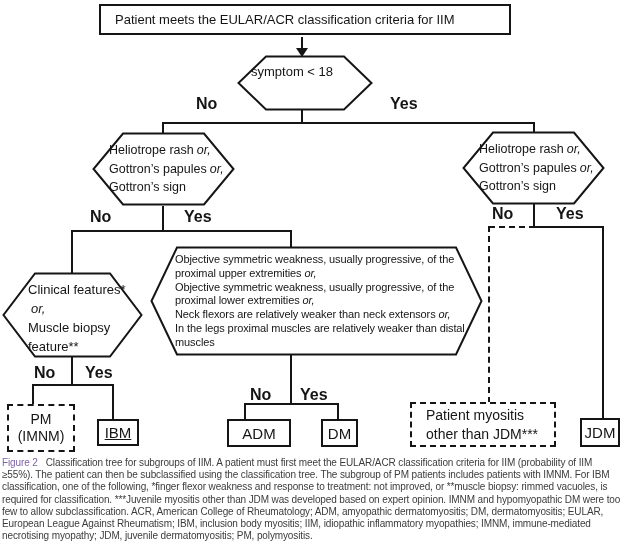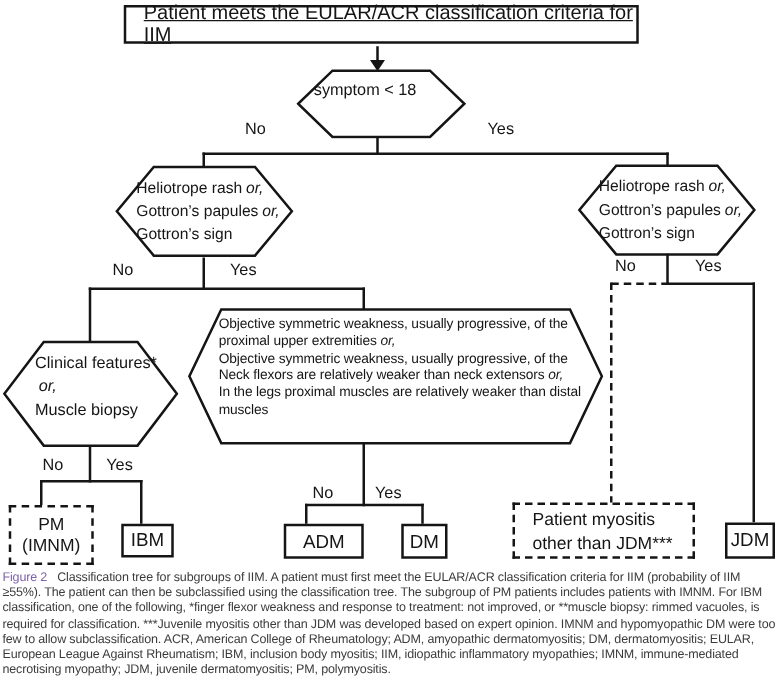--- a/index.html
+++ b/index.html
@@ -17,37 +17,37 @@
     position:absolute;width:0;height:0;
     border-left:6px solid transparent;border-right:6px solid transparent;
     border-top:9px solid #151515;
   }
   
   .rect{
     position:absolute;box-sizing:border-box;background:#fff;
     border:2px solid #151515;display:flex;align-items:center;justify-content:center;
   }
   .rect.dashed{border-style:dashed;}
-  .root-box{justify-content:flex-start;padding-left:14px;font-size:16px;text-decoration:underline;}
+  .root-box{justify-content:flex-start;padding-left:14px;font-size:13px;}
   .leaf{font-size:15px;}
   .leaf-2l{flex-direction:column;line-height:17px;font-size:14px;}
   .juv{align-items:flex-start;flex-direction:column;justify-content:center;
        padding-left:14px;font-size:14px;line-height:19px;}
   
   .hex{position:absolute;}
   .hex svg{position:absolute;left:0;top:0;width:100%;height:100%;}
   .hex .hx-text{position:absolute;z-index:2;}
   .or{font-style:italic;}
   .hx-line .or{margin-left:3px;text-align:right;}
   .age-text{left:14px;top:8px;font-size:13px;line-height:18px;}
   .derm-text{left:17px;top:9px;font-size:12.5px;line-height:18.5px;}
   .clin-text{left:26px;top:8px;font-size:13px;line-height:19px;}
   .weak-text{left:25px;top:7px;font-size:11px;line-height:13.8px;letter-spacing:-0.1px;}
   
-  .blabel{position:absolute;font-size:13px;}
+  .blabel{position:absolute;font-size:16px;font-weight:bold;}
   
   .caption{
     position:absolute;left:2px;top:457px;width:620px;
     font-size:10px;line-height:12.2px;color:#3c3c3c;letter-spacing:-0.12px;
   }
   .caption .fig-label{font-weight:normal;margin-right:8px;}
 </style>
 </head>
 <body>
 
@@ -110,31 +110,33 @@
   <div class="vline" style="left:290px;top:230px;height:18px;"></div>
 
   <div class="hex" style="left:2px;top:272px;width:141px;height:86px;">
     <svg viewBox="0 0 141 86" preserveAspectRatio="none">
       <polygon points="33,1.5 108,1.5 139.5,43 108,84.5 33,84.5 1.5,43" fill="#fff" stroke="#151515" stroke-width="2"></polygon>
     </svg>
     <div class="hx-text clin-text">
       <div class="hx-line"><span>Clinical features*</span><span class="or"></span></div>
       <div class="hx-line"><span></span><span class="or">or,</span></div>
       <div class="hx-line"><span>Muscle biopsy</span><span class="or"></span></div>
+      <div class="hx-line"><span>feature**</span><span class="or"></span></div>
     </div>
   </div>
 
   <div class="hex" style="left:150px;top:246px;width:333px;height:110px;">
     <svg viewBox="0 0 333 110" preserveAspectRatio="none">
       <polygon points="27,1.5 306,1.5 331.5,55 306,108.5 27,108.5 1.5,55" fill="#fff" stroke="#151515" stroke-width="2"></polygon>
     </svg>
     <div class="hx-text weak-text">
       <div class="hx-line"><span>Objective symmetric weakness, usually progressive, of the</span><span class="or"></span></div>
       <div class="hx-line"><span>proximal upper extremities</span><span class="or">or,</span></div>
       <div class="hx-line"><span>Objective symmetric weakness, usually progressive, of the</span><span class="or"></span></div>
+      <div class="hx-line"><span>proximal lower extremities</span><span class="or">or,</span></div>
       <div class="hx-line"><span>Neck flexors are relatively weaker than neck extensors</span><span class="or">or,</span></div>
       <div class="hx-line"><span>In the legs proximal muscles are relatively weaker than distal</span><span class="or"></span></div>
       <div class="hx-line"><span>muscles</span><span class="or"></span></div>
     </div>
   </div>
 
   <div class="blabel" style="left:34px;top:364px;">No</div>
   <div class="blabel" style="left:85px;top:364px;">Yes</div>
   <div class="vline" style="left:71px;top:357px;height:29px;"></div>
   <div class="hline" style="left:32px;top:384px;width:82px;"></div>
@@ -152,21 +154,21 @@
   <div class="hline" style="left:533px;top:226px;width:71px;"></div>
   <div class="vline" style="left:602px;top:226px;height:192px;"></div>
   <div class="hdash" style="left:489px;top:226px;width:46px;"></div>
   <div class="vdash" style="left:488px;top:226px;height:177px;"></div>
 
   <div class="rect dashed leaf-2l" style="left:7px;top:404px;width:68px;height:48px;">
     <div>PM</div>
     <div>(IMNM)</div>
   </div>
 
-  <div class="rect leaf" style="left:97px;top:419px;width:42px;height:27px;">
+  <div class="rect leaf" style="left:97px;top:419px;width:42px;height:27px;text-decoration:underline;">
     <span>IBM</span>
   </div>
 
   <div class="rect leaf" style="left:227px;top:419px;width:64px;height:28px;">
     <span>ADM</span>
   </div>
 
   <div class="rect leaf" style="left:321px;top:419px;width:37px;height:28px;">
     <span>DM</span>
   </div>

